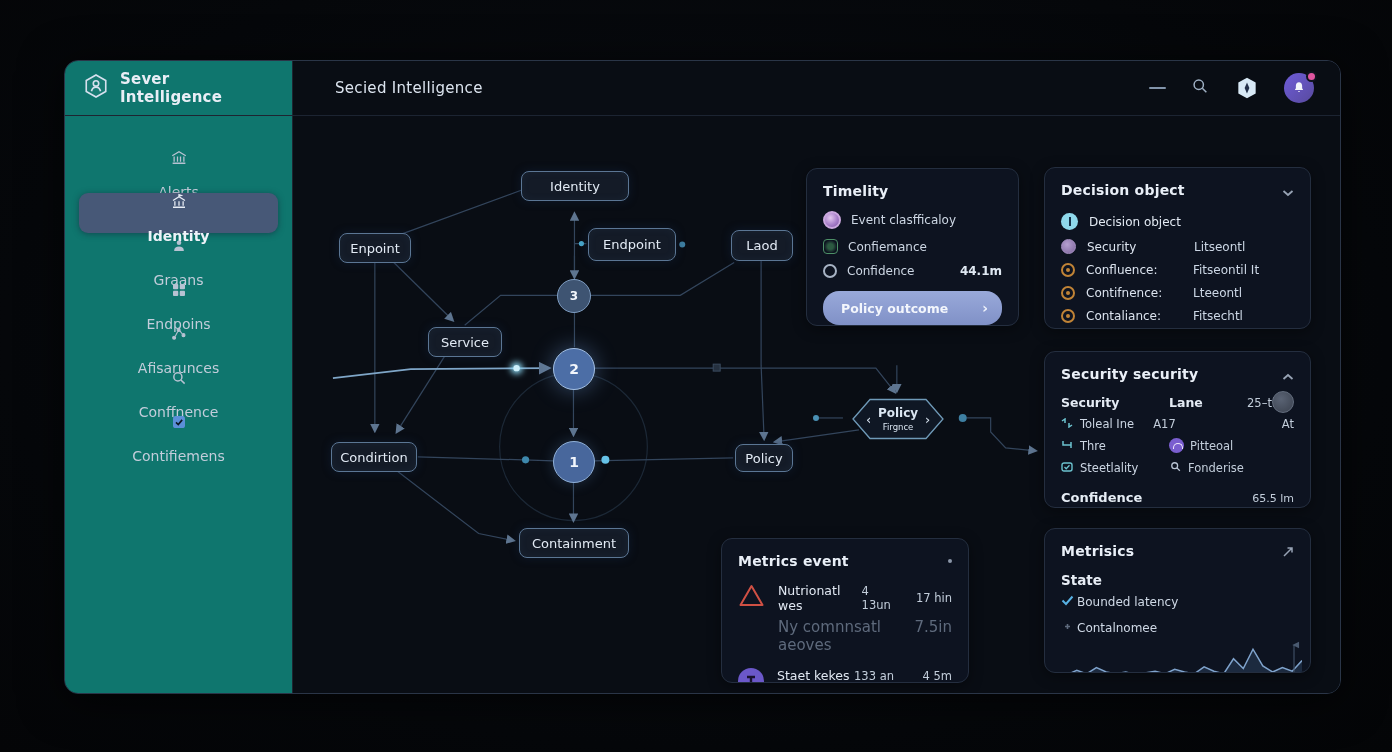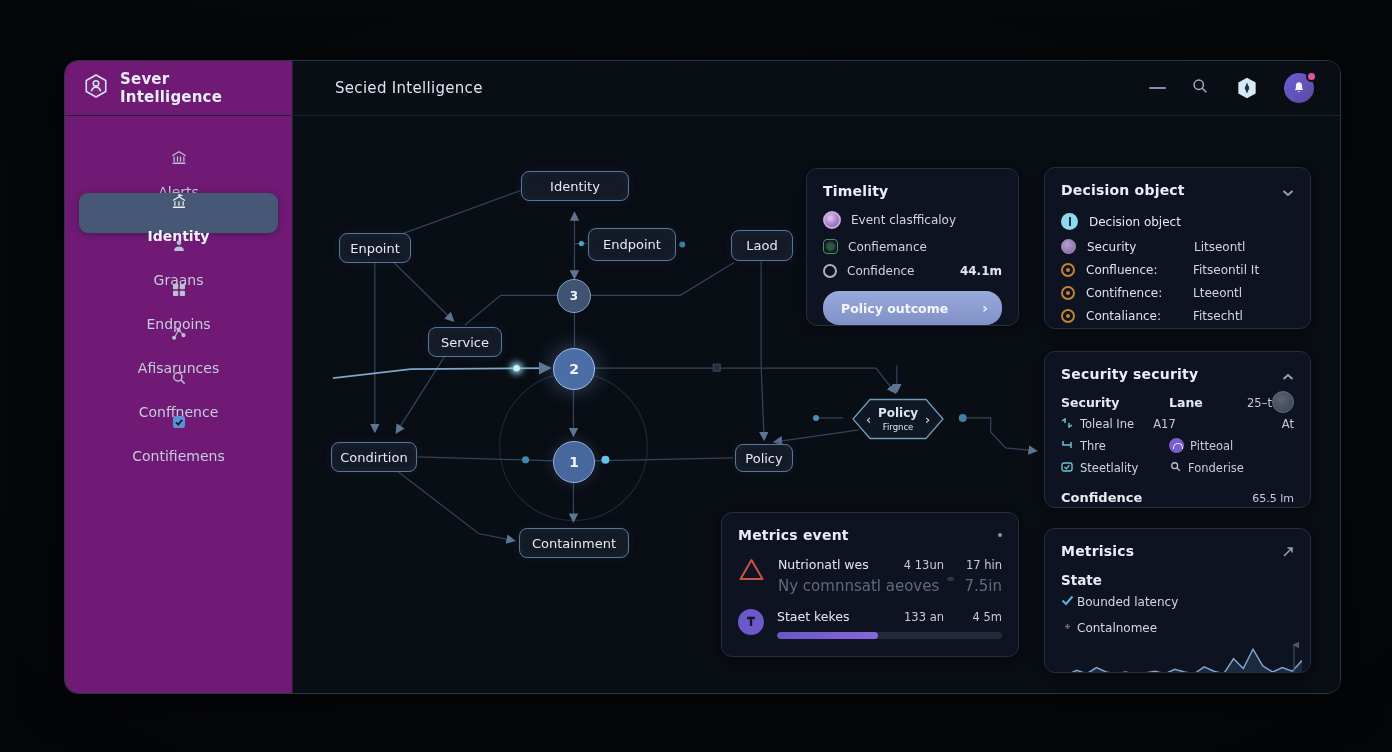--- a/index.html
+++ b/index.html
@@ -9,21 +9,21 @@
     background:radial-gradient(ellipse at 50% 45%, #0a0d13 0%, #05070a 70%, #040507 100%);
     color:#dfe7f1;
     position:relative;
   }
   .window {
     position:absolute; left:64px; top:60px; width:1277px; height:634px;
     background:#0a0e15; border:1px solid #2a3547; border-radius:14px;
     display:flex; overflow:hidden; box-shadow:0 6px 44px rgba(0,0,0,.65);
   }
   
-  .sidebar { width:228px; background:#701a75; border-right:1px solid #1e2531; display:flex; flex-direction:column; flex-shrink:0; }
+  .sidebar { width:228px; background:#0f766e; border-right:1px solid #1e2531; display:flex; flex-direction:column; flex-shrink:0; }
   .brand { height:55px; display:flex; align-items:center; gap:11px; padding:0 18px; border-bottom:1px solid #1e2531; }
   .brand-title { font-size:15px; font-weight:bold; color:#e9eef6; letter-spacing:.2px; }
   .nav { padding-top:32px; display:flex; flex-direction:column; gap:2px; }
   .nav-item { display:flex; align-items:center; gap:14px; height:40px; margin:1px 14px; padding:0 12px; border-radius:9px; color:#c3cddb; font-size:14px; cursor:pointer;flex-direction:column; }
   .nav-item svg { flex-shrink:0; }
   .nav-item.active { background:#475877; color:#eef2f9; font-weight:bold; box-shadow:0 1px 6px rgba(20,30,50,.5); }
   
   .main { flex:1; display:flex; flex-direction:column; background:#090d14; }
   .hdr { height:55px; flex-shrink:0; display:flex; align-items:center; border-bottom:1px solid #1c2432; padding:0 26px 0 42px; }
   .hdr-title { font-size:15px; color:#dde5f0; font-weight:500; letter-spacing:.3px; }
@@ -408,21 +408,21 @@
               </span>
           </div>
         </div>
         <div class="conf-row">
           <span class="conf-label">Confidence</span>
           <span class="conf-val">65.5 lm</span>
         </div>
 
       </div>
 
-      <div class="card" style="left:428px; top:396px; width:298px; height:145px;">
+      <div class="card" style="left:428px; top:422px; width:248px; height:145px;">
         <div class="card-head">
           <span class="card-title">Metrics event</span>
           <span class="dot-menu"></span>
         </div>
         <div class="mrow">
           <span><svg width="27" height="25" viewBox="0 0 27 25" fill="none" stroke="#cf5044" stroke-width="2" stroke-linejoin="round">
                 <polygon points="13.5,3 24.5,22 2.5,22"></polygon>
               </svg></span>
           <div class="mbody">
             <div class="mline">

